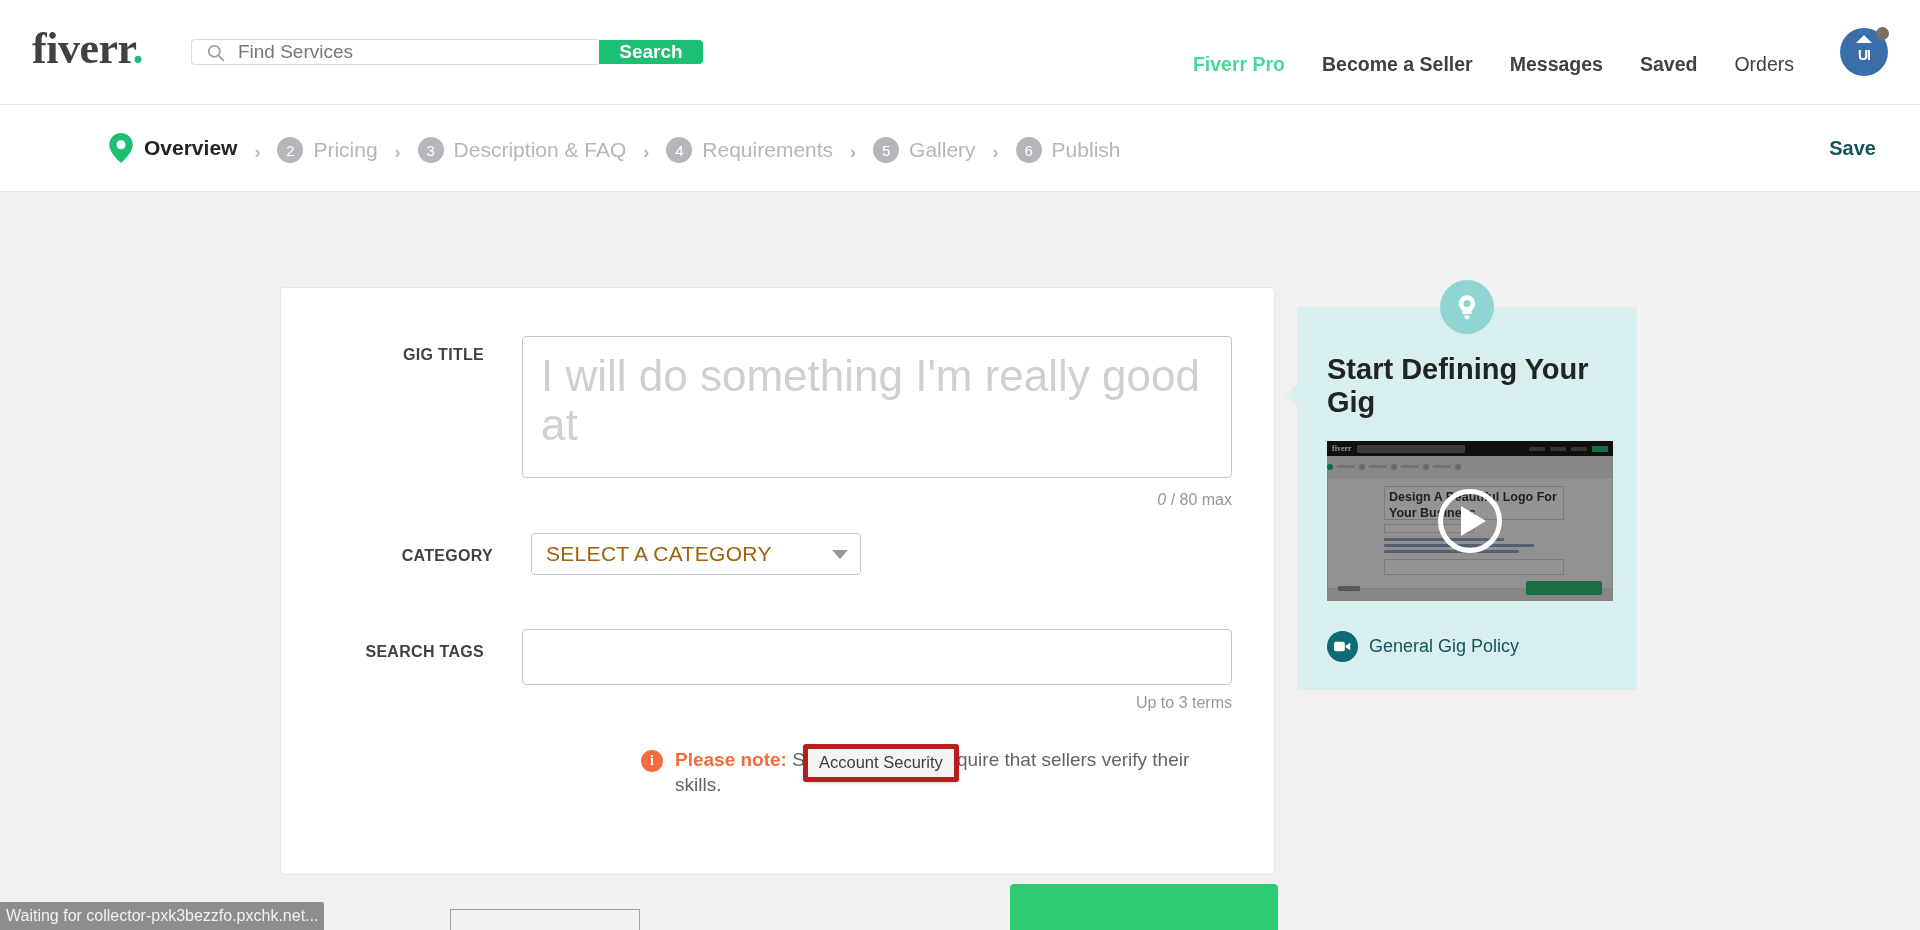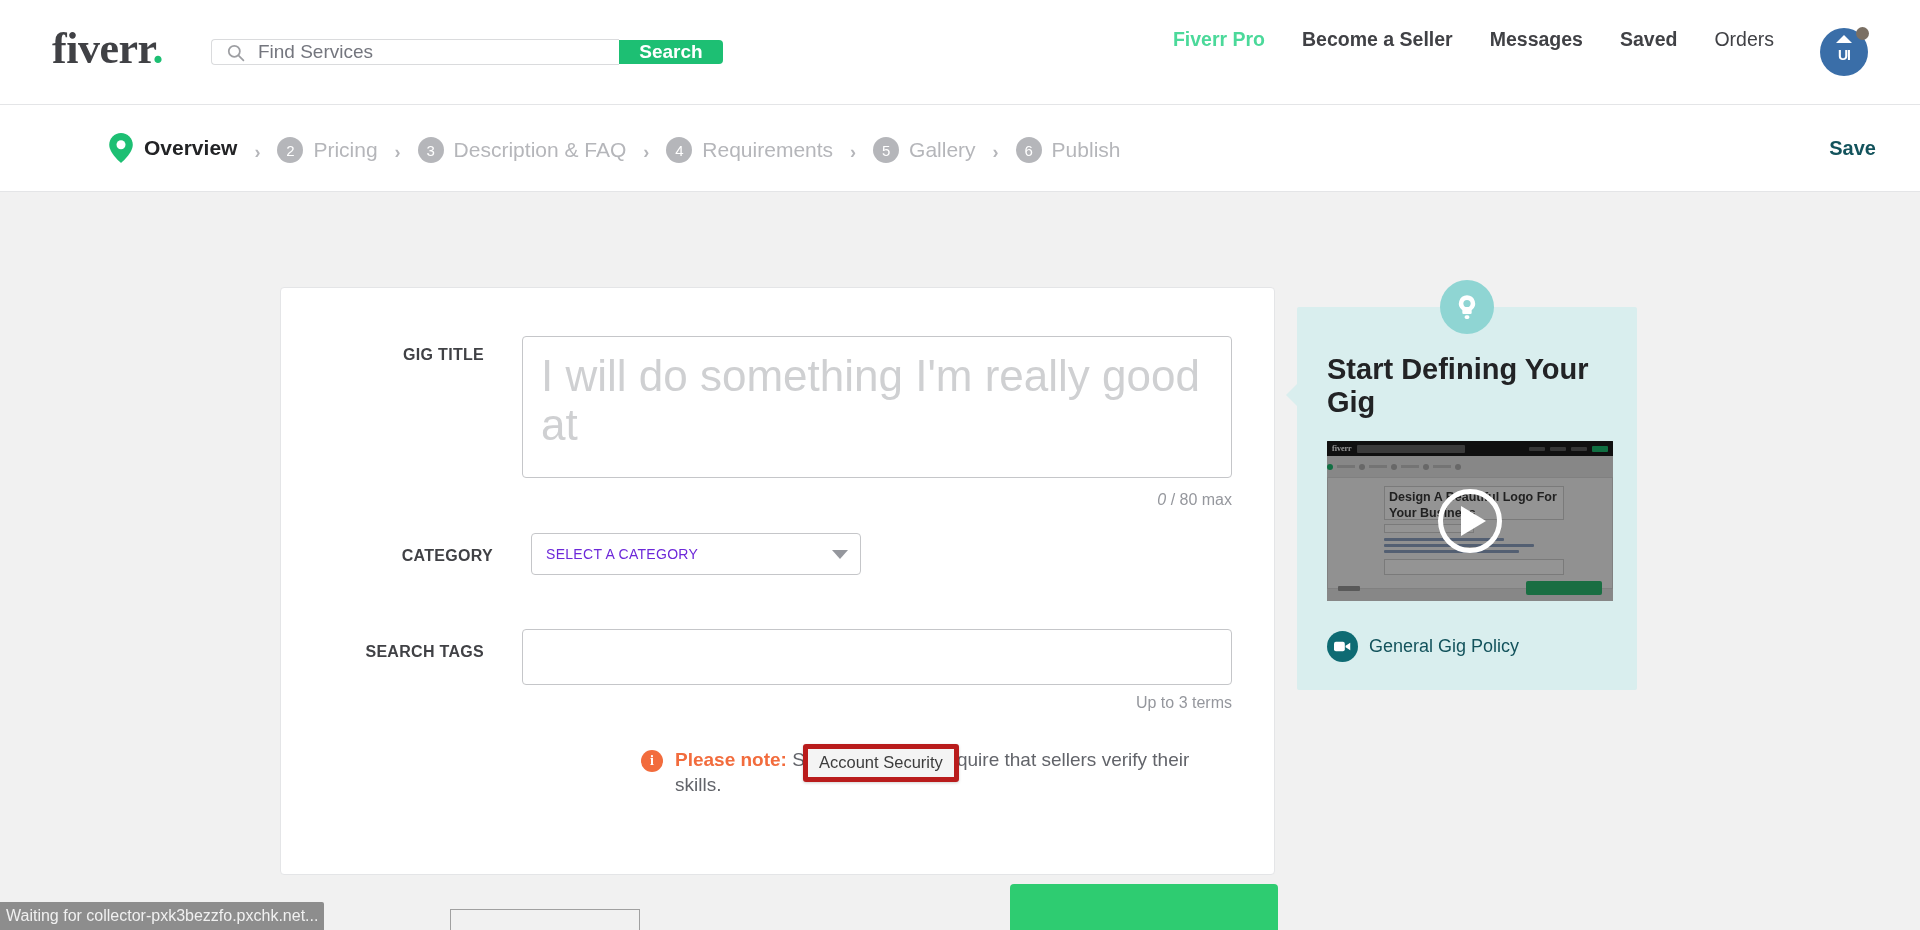--- a/index.html
+++ b/index.html
@@ -13,21 +13,21 @@
   }
 
   
   .header {
     position: relative;
     height: 105px;
     background: #fff;
     border-bottom: 1px solid #e4e5e7;
     display: flex;
     align-items: center;
-    padding: 0 52px;
+    padding: 0 32px;
   }
   .logo {
     font-family: "Liberation Serif", serif;
     font-weight: bold;
     font-size: 44px;
     color: #404145;
     letter-spacing: -0.5px;
     margin-right: 48px;
     line-height: 1;
     padding-bottom: 6px;
@@ -67,21 +67,21 @@
     font-size: 19px;
     font-weight: bold;
     border-radius: 0 4px 4px 0;
     cursor: pointer;
     font-family: "Liberation Sans", sans-serif;
   }
 
   .nav {
     margin-left: auto;
     display: flex;
-    align-items: flex-start;
+    align-items: flex-end;
     gap: 37px;
   }
   .nav a {
     font-size: 19.5px;
     color: #404145;
     text-decoration: none;
     font-weight: bold;
     white-space: nowrap;
   }
   .nav a.pro { color: #4bd99a; }
@@ -227,21 +227,21 @@
     width: 330px;
     height: 42px;
     border: 1px solid #c5c6c9;
     border-radius: 4px;
     background: #fff;
     display: flex;
     align-items: center;
     padding: 0 12px 0 14px;
     cursor: pointer;
   }
-  .select .val { font-size: 14px; color: #6d28d9; letter-spacing: .3px; }
+  .select .val { font-size: 21px; color: #a16207; letter-spacing: .3px; }
   .caret {
     margin-left: auto;
     width: 0; height: 0;
     border-left: 8px solid transparent;
     border-right: 8px solid transparent;
     border-top: 9px solid #95979d;
   }
 
   .tags-input {
     width: 710px;

